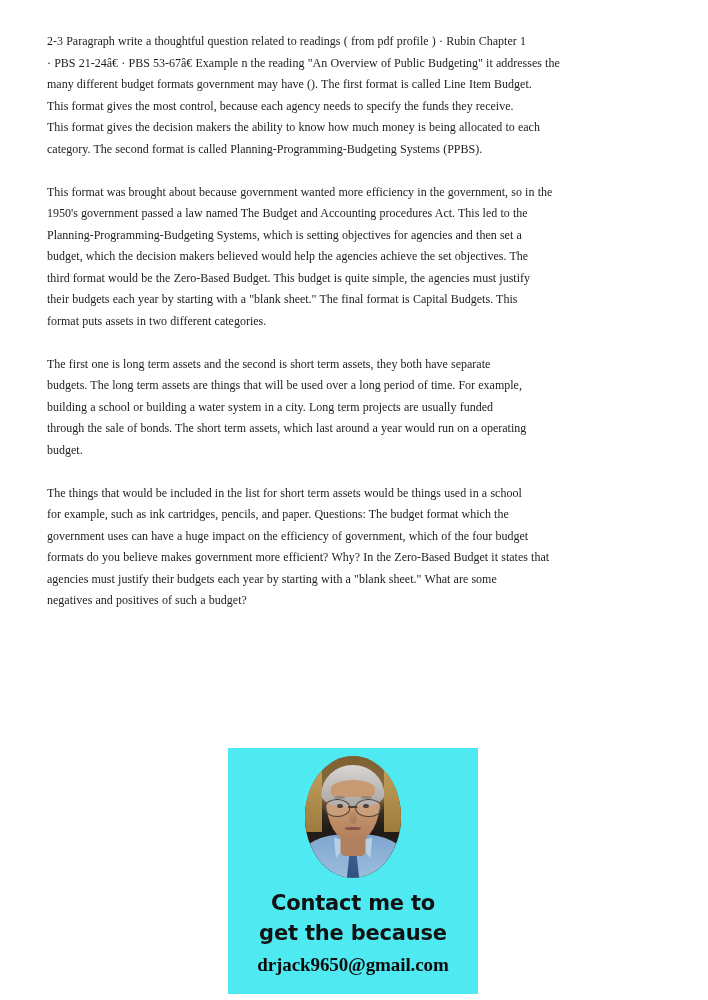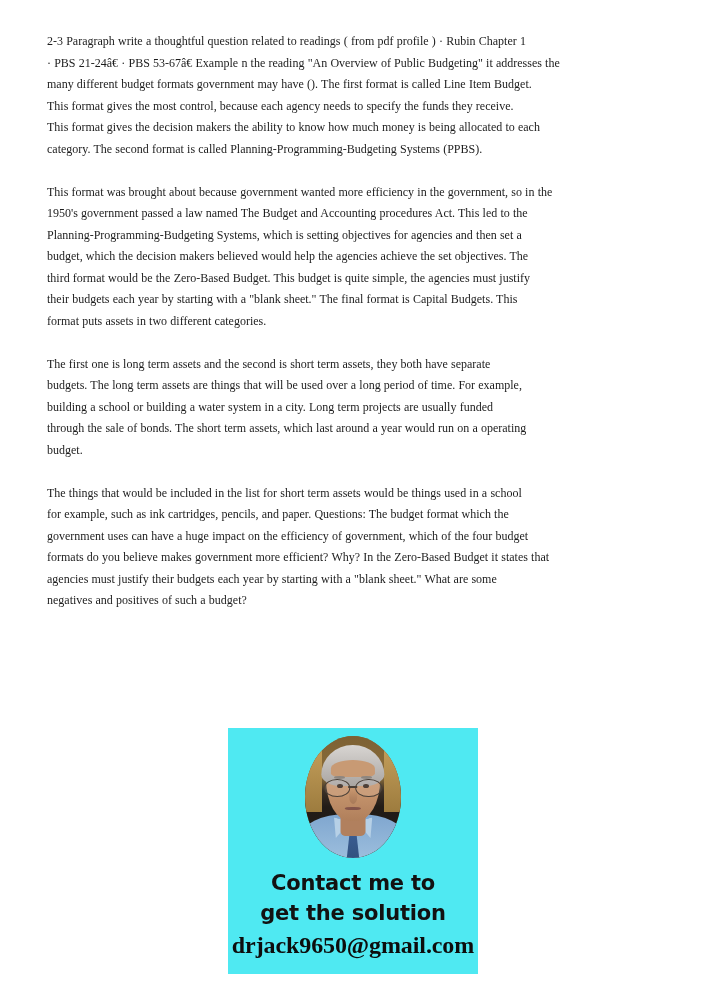--- a/index.html
+++ b/index.html
@@ -34,21 +34,21 @@
     text-align: left;
     white-space: pre-wrap;
     word-spacing: 0.2px;
   }
   .para:last-child { margin-bottom: 16px; }
 
   
   #contact-card {
     position: absolute;
     left: 228px;
-    top: 728px;
+    top: 748px;
     width: 250px;
     height: 246px;
     background: #4fe9f2;
     display: flex;
     flex-direction: column;
     align-items: center;
   }
 
   #avatar {
     position: relative;
@@ -165,21 +165,21 @@
     font-size: 21px;
     line-height: 30px;
     color: #121212;
     text-align: center;
     letter-spacing: -0.2px;
   }
   #card-line1 { margin-top: 10px; }
   #card-email {
     font-family: "Liberation Serif", "DejaVu Serif", serif;
     font-weight: bold;
-    font-size: 24px;
+    font-size: 19px;
     line-height: 26px;
     color: #0d0d0d;
     text-align: center;
     margin-top: 4px;
     letter-spacing: -0.1px;
   }
 </style>
 </head>
 <body>
 
@@ -229,16 +229,16 @@
     <div class="ph-glass">
       <i class="l"></i>
       <i class="r"></i>
       <b></b>
     </div>
     <div class="ph-nose"></div>
     <div class="ph-mouth"></div>
   </div>
 
   <div class="card-line" id="card-line1">Contact me to</div>
-  <div class="card-line" id="card-line2">get the solution</div>
+  <div class="card-line" id="card-line2">get the because</div>
   <div id="card-email">drjack9650@gmail.com</div>
 
 </div>
 
 </body></html>

